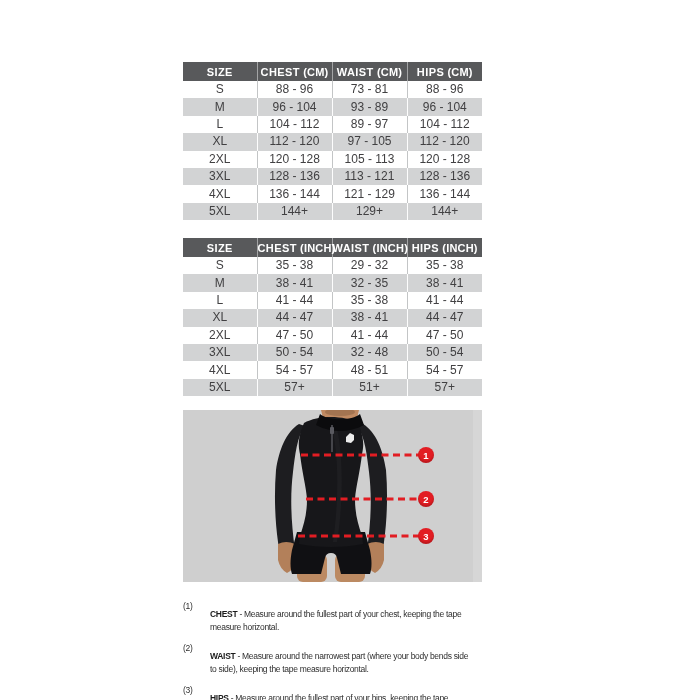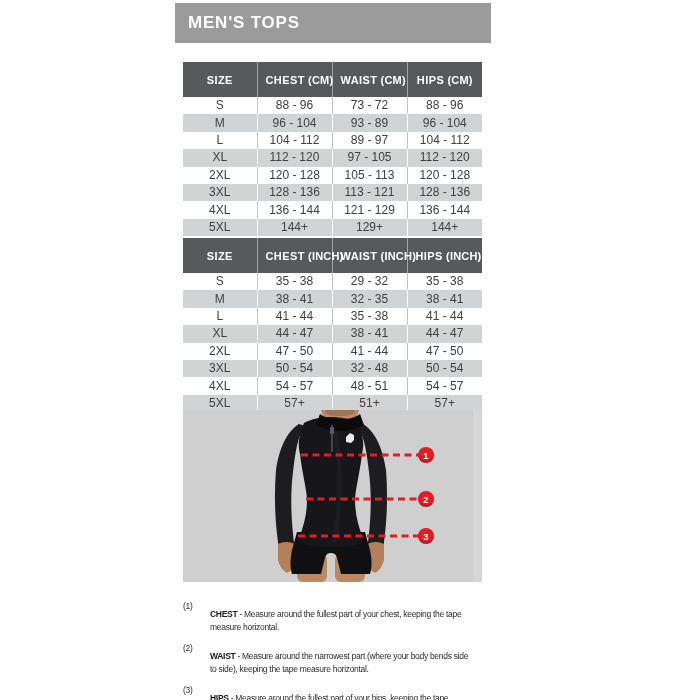--- a/index.html
+++ b/index.html
@@ -18,21 +18,21 @@
   .title-bar{position:absolute;left:175px;top:3px;width:316px;height:40px;
     background:var(--title-bar);display:flex;align-items:center;box-sizing:border-box;padding-left:13px;}
   .title-bar h1{margin:0;font-size:17px;font-weight:bold;color:#fff;letter-spacing:0.8px;}
 
   
   table.size-table{position:absolute;left:183px;width:299px;border-collapse:collapse;table-layout:fixed;
     font-size:12px;color:var(--text-dark);text-align:center;}
   #table-cm{top:62px;}
   #table-inch{top:238px;}
   .size-table th{background:var(--table-header);color:#fff;font-size:11px;font-weight:bold;
-    height:19px;padding:8px;letter-spacing:0.4px;}
+    height:19px;padding:0;letter-spacing:0.4px;}
   .size-table th .unit{font-size:11px;font-weight:bold;letter-spacing:0.2px;}
   .size-table td{height:17.4px;padding:0;line-height:17px;}
   .size-table tbody tr:nth-child(even) td{background:var(--row-alt);}
   .size-table td + td{border-left:1px solid #c3c5c6;}
   .size-table tbody tr:nth-child(even) td + td{border-left-color:#fdfdfd;}
   .size-table th + th{border-left:1px solid rgba(255,255,255,0.45);}
 
   
   .figure{position:absolute;left:183px;top:410px;width:299px;height:172px;background:var(--figure-bg);}
   .figure svg{position:absolute;left:0;top:0;display:block;}
@@ -49,44 +49,41 @@
   .htm-item{display:grid;grid-template-columns:19px 1fr;font-size:8.5px;line-height:13px;letter-spacing:-0.3px;}
   .htm-item .num{color:#2e2e2e;}
   .htm-item p{margin:8px;}
   .htm-item b{color:#1c1c1c;}
 </style>
 </head>
 <body>
 
 <div class="page">
 
-  <header class="title-bar">
-    <h1>MEN'S TOPS</h1>
-  </header>
 
   <table class="size-table" id="table-cm">
     <colgroup>
         <col style="width:74px">
         <col style="width:75px">
         <col style="width:75px">
         <col style="width:75px">
       </colgroup>
     <thead>
         <tr>
           <th>SIZE</th>
           <th>CHEST<span class="unit">&nbsp;(CM)</span></th>
           <th>WAIST<span class="unit">&nbsp;(CM)</span></th>
           <th>HIPS<span class="unit">&nbsp;(CM)</span></th>
         </tr>
       </thead>
     <tbody>
         <tr>
           <td>S</td>
           <td>88 - 96</td>
-          <td>73 - 72</td>
+          <td>73 - 81</td>
           <td>88 - 96</td>
         </tr>
         <tr>
           <td>M</td>
           <td>96 - 104</td>
           <td>93 - 89</td>
           <td>96 - 104</td>
         </tr>
         <tr>
           <td>L</td>

